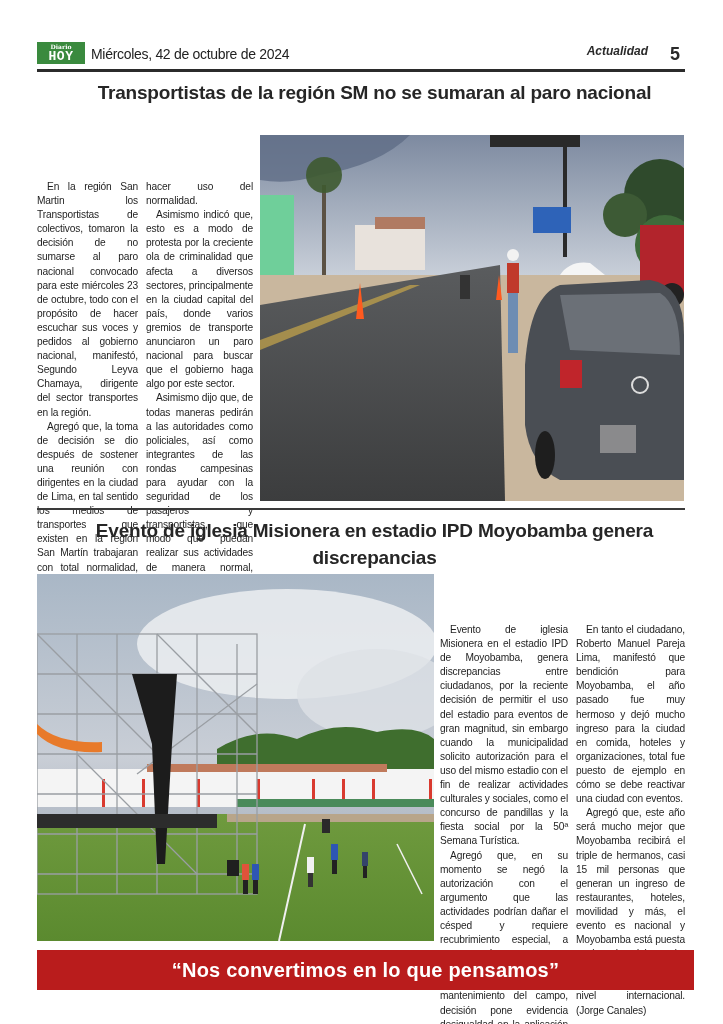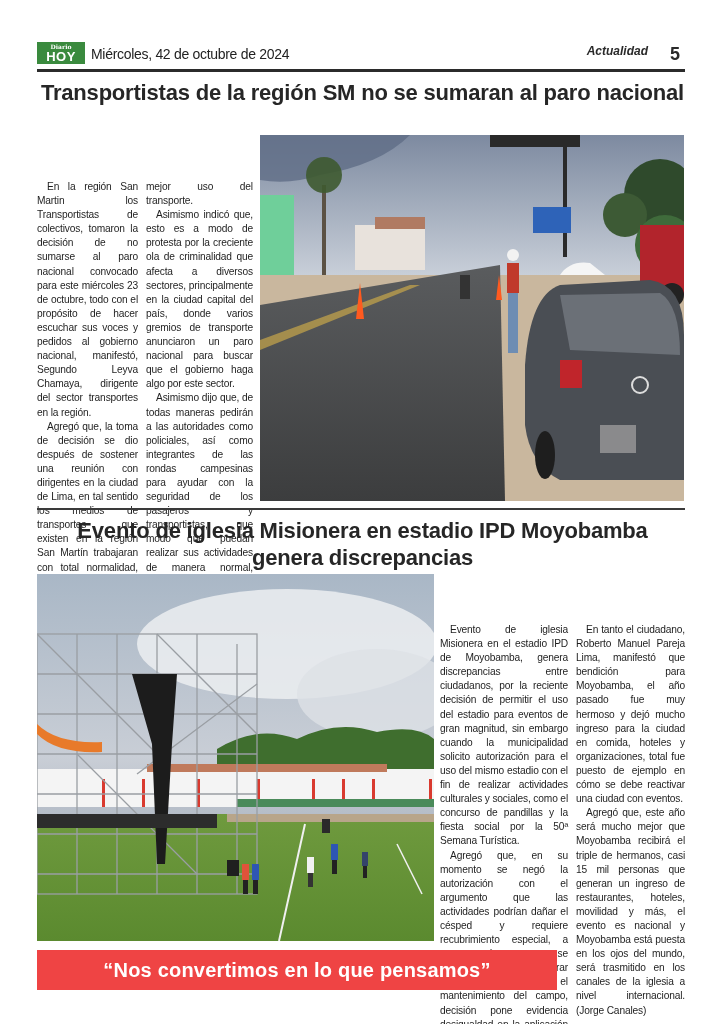--- a/index.html
+++ b/index.html
@@ -2,40 +2,40 @@
 <html><head>
 <meta charset="utf-8">
 <style>
   * { margin:0; padding:0; box-sizing:border-box; }
   html, body { width:723px; height:1024px; background:#ffffff; overflow:hidden; }
   body { position:relative; font-family:"Liberation Sans", sans-serif; color:#1e1e1e; }
 
   .masthead { position:absolute; left:37px; top:41px; width:647px; height:26px; }
   .logo { position:absolute; left:0; top:1px; width:48px; height:22px; background:#3a8a3e; color:#fff; text-align:center; }
   .logo .small { display:block; font-family:"DejaVu Serif", serif; font-size:6px; font-weight:bold; line-height:7px; padding-top:1px; }
-  .logo .big { display:block; font-family:Liberation Sans, sans-serif; font-size:13px; font-weight:bold; line-height:13px; letter-spacing:0.5px; }
+  .logo .big { display:block; font-family:Liberation Mono, monospace; font-size:13px; font-weight:bold; line-height:13px; letter-spacing:0.5px; }
   .date { position:absolute; left:54px; top:5px; font-size:14px; color:#222; letter-spacing:-0.3px; }
   .section { position:absolute; right:36px; top:3px; font-size:12px; font-weight:bold; color:#2a2a2a;font-style:italic; }
   .pagenum { position:absolute; right:4px; top:3px; font-size:18px; font-weight:bold; color:#2a2a2a; }
   .rule-top { position:absolute; left:37px; top:69px; width:648px; height:3px; background:#2b2b2b; }
 
-  .headline { position:absolute; left:40px; width:645px; text-align:center; font-weight:bold; color:#262626; font-size:22px; line-height:27px; letter-spacing:-0.2px; }
+  .headline { position:absolute; left:52px; width:645px; text-align:center; font-weight:bold; color:#262626; font-size:19px; line-height:27px; letter-spacing:-0.2px; }
   .h1 { top:79px; }
   .h2 { top:517px; }
 
   .col { position:absolute; font-size:10.2px; line-height:14.1px; color:#1e1e1e; text-align:justify; letter-spacing:-0.15px;margin-top:48px; }
   .col p { text-indent:10px; }
   .col p.cont { text-indent:0; }
 
   .photo { position:absolute; overflow:hidden; }
   .photo svg { display:block; }
 
   .rule-mid { position:absolute; left:37px; top:508px; width:648px; height:2px; background:#3a3a3a; }
 
-  .quote { position:absolute; left:37px; top:950px; width:520px; height:40px; background:#ef4444; color:#fff; text-align:center; font-weight:bold; font-size:20px; line-height:40px; letter-spacing:0.2px; }
+  .quote { position:absolute; left:37px; top:950px; width:657px; height:40px; background:#b91c1c; color:#fff; text-align:center; font-weight:bold; font-size:20px; line-height:40px; letter-spacing:0.2px; }
 </style>
 </head>
 <body>
 
 <div class="masthead">
   <div class="logo">
     <span class="small">Diario</span>
     <span class="big">HOY</span>
   </div>
   <div class="date">Miércoles, 42 de octubre de 2024</div>
@@ -44,21 +44,21 @@
 </div>
 <div class="rule-top"></div>
 
 <h1 class="headline h1">Transportistas de la región SM no se sumaran al paro nacional</h1>
 
 <div class="col" style="left:37px; top:132px; width:101px;">
   <p>En la región San Martin los Transportistas de colectivos, tomaron la decisión de no sumarse al paro nacional convocado para este miércoles 23 de octubre, todo con el propósito de hacer escuchar sus voces y pedidos al gobierno nacional, manifestó, Segundo Leyva Chamaya, dirigente del sector transportes en la región.</p>
   <p>Agregó que, la toma de decisión se dio después de sostener una reunión con dirigentes en la ciudad de Lima, en tal sentido los medios de transportes que existen en la región San Martín trabajaran con total normalidad, por lo que los usuarios pueden estar con tranquilidad y</p>
 </div>
 <div class="col" style="left:146px; top:132px; width:107px;">
-  <p class="cont">mejor uso del transporte.</p>
+  <p class="cont">hacer uso del normalidad.</p>
   <p>Asimismo indicó que, esto es a modo de protesta por la creciente ola de criminalidad que afecta a diversos sectores, principalmente en la ciudad capital del país, donde varios gremios de transporte anunciaron un paro nacional para buscar que el gobierno haga algo por este sector.</p>
   <p>Asimismo dijo que, de todas maneras pedirán a las autoridades como policiales, así como integrantes de las rondas campesinas para ayudar con la seguridad de los pasajeros y transportistas, que modo que puedan realizar sus actividades de manera normal, durante el paro nacional. (Jorge Canales)</p>
 </div>
 
 <div class="photo" style="left:260px; top:135px; width:424px; height:366px;">
   <svg width="424" height="366" viewBox="0 0 424 366">
     <defs>
       <linearGradient id="sky1" x1="0" y1="0" x2="0" y2="1">
         <stop offset="0" stop-color="#7d8aa0"></stop>
         <stop offset="0.5" stop-color="#dfe4ea"></stop>

